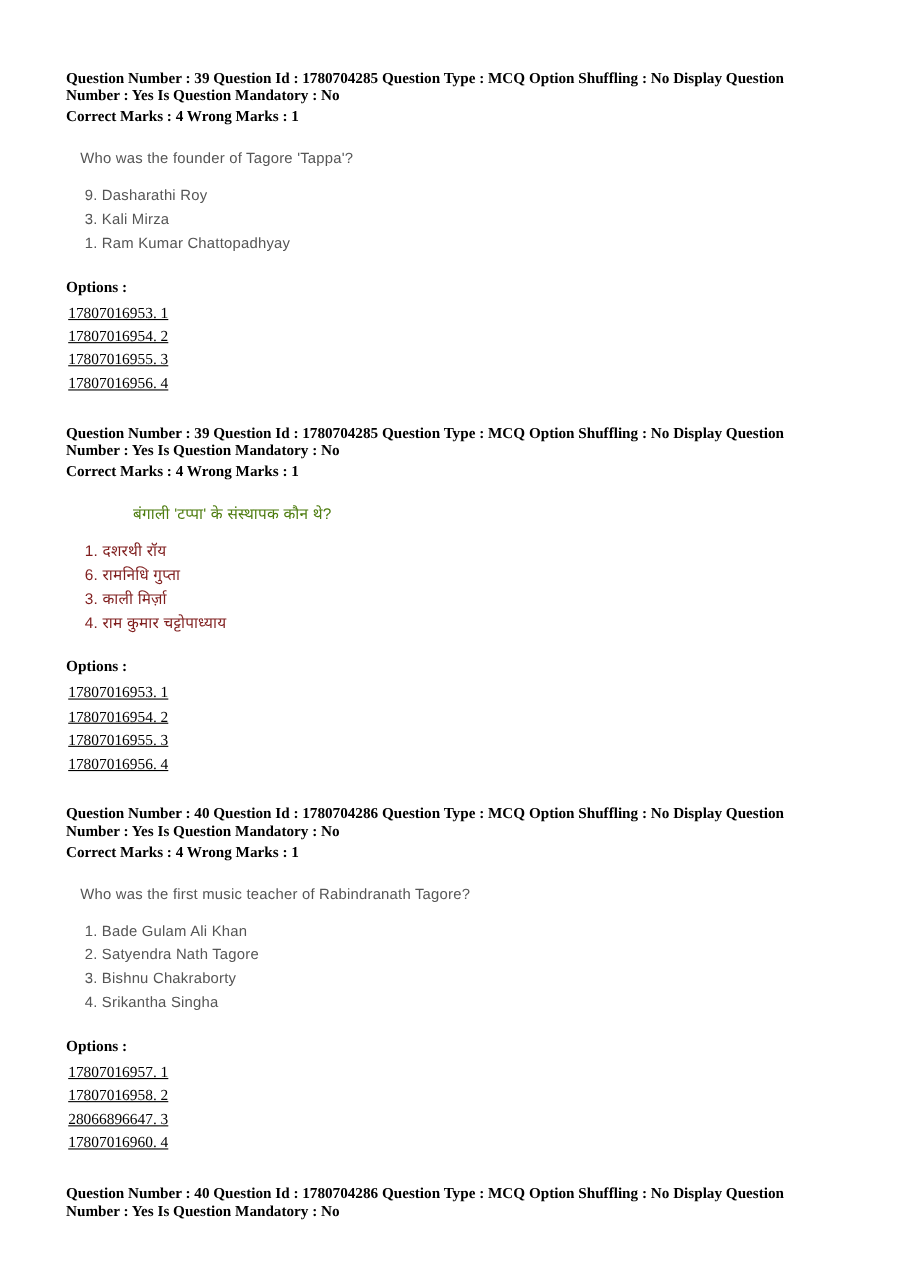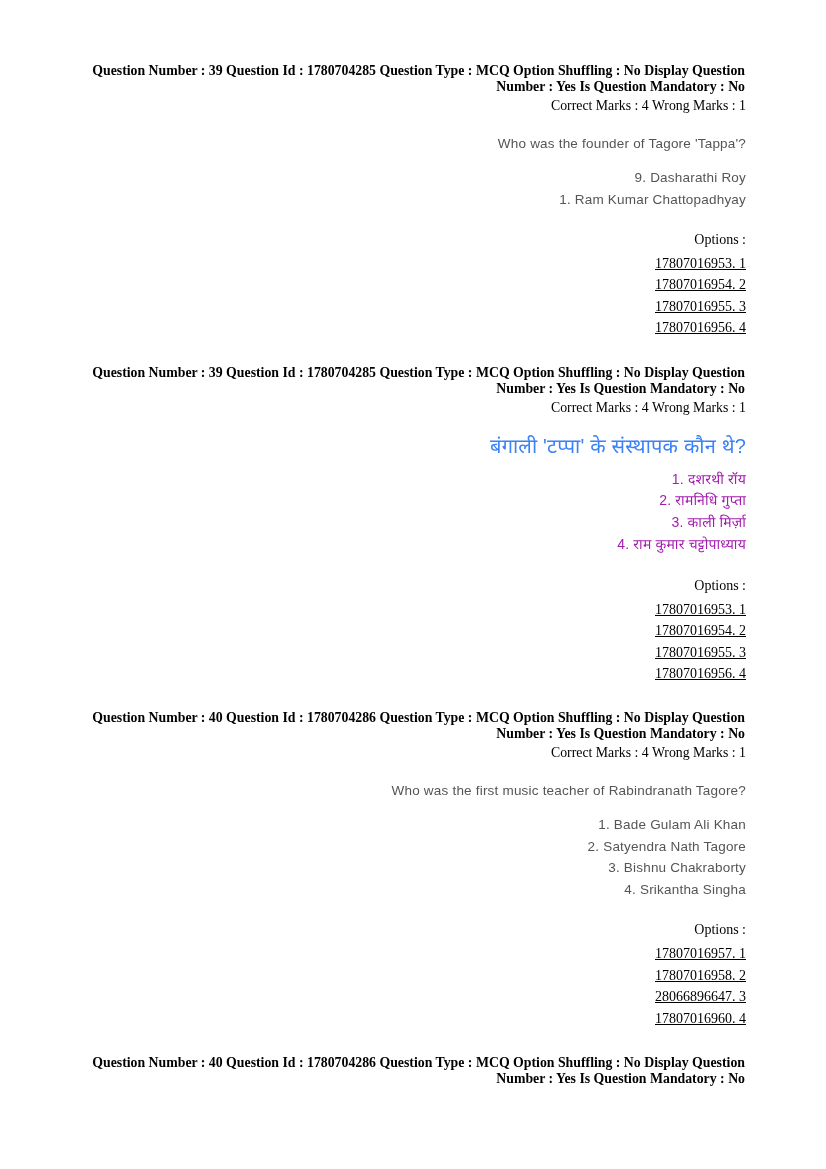--- a/index.html
+++ b/index.html
@@ -1,96 +1,97 @@
 <!DOCTYPE html>
 <html><head>
 <meta charset="utf-8">
 <style>
-  * { box-sizing: border-box; text-align: right; }
+  * { box-sizing: border-box; }
   html, body { margin: 0; }
   body {
     width: 826px;
     height: 1169px;
     overflow: hidden;
     background: #ffffff;
     padding: 63px 80px 0 60px;
     font-family: "Liberation Serif", "DejaVu Serif", serif;
     color: #000000;
   }
   .qa-block { margin: 0 0 26px 0; }
   .meta {
     margin: 0;
     font-weight: 700;
     font-size: 13.8px;
     line-height: 16px;
     max-width: 685px;
   }
   .marks {
     margin: 3px 0 0 0;
-    font-weight: 400;
+    font-weight: 700;
     font-size: 13.8px;
     line-height: 16px;
   }
   
   .qimage {
     margin: 21px 0 0 13px;
     font-family: "Liberation Sans", "DejaVu Sans", sans-serif;
     color: #555555;
     filter: blur(0.35px);
     letter-spacing: 0.2px;
   }
   .qtext { margin: 0; font-size: 13.5px; line-height: 18px; }
   .choices {
     margin: 14px 0 0 0;
     padding: 0 0 0 4px;
     list-style: none;
     font-size: 13.5px;
     line-height: 21.5px;
   }
-  .hindi .qtext { font-size: 20px; color: #3b82f6; }
-  .hindi .choices { font-size: 14px; line-height: 21.8px; color: #a21caf; }
+  .hindi .qtext { font-size: 14px; color: #4d7c0f; margin-left: 48px; }
+  .hindi .choices { font-size: 14px; line-height: 21.8px; color: #7f1d1d; }
   .options-label {
     margin: 22px 0 0 0;
-    font-weight: 400;
+    font-weight: 700;
     font-size: 14px;
     line-height: 16px;
   }
   .option-ids { margin: 5px 0 0 2px; }
   .option-ids p { margin: 0; font-size: 14px; line-height: 21.4px; text-decoration: underline; }
 </style>
 </head>
 <body>
 
 <section class="qa-block">
   <p class="meta">Question Number : 39 Question Id : 1780704285 Question Type : MCQ Option Shuffling : No Display Question Number : Yes Is Question Mandatory : No</p>
   <p class="marks">Correct Marks : 4 Wrong Marks : 1</p>
   <div class="qimage">
     <p class="qtext">Who was the founder of Tagore 'Tappa'?</p>
     <ul class="choices">
       <li>9. Dasharathi Roy</li>
+      <li>3. Kali Mirza</li>
       <li>1. Ram Kumar Chattopadhyay</li>
     </ul>
   </div>
   <p class="options-label">Options :</p>
   <div class="option-ids">
     <p>17807016953. 1</p>
     <p>17807016954. 2</p>
     <p>17807016955. 3</p>
     <p>17807016956. 4</p>
   </div>
 </section>
 
 <section class="qa-block hindi">
   <p class="meta">Question Number : 39 Question Id : 1780704285 Question Type : MCQ Option Shuffling : No Display Question Number : Yes Is Question Mandatory : No</p>
   <p class="marks">Correct Marks : 4 Wrong Marks : 1</p>
   <div class="qimage">
     <p class="qtext">बंगाली 'टप्पा' के संस्थापक कौन थे?</p>
     <ul class="choices">
       <li>1. दशरथी रॉय</li>
-      <li>2. रामनिधि गुप्ता</li>
+      <li>6. रामनिधि गुप्ता</li>
       <li>3. काली मिर्ज़ा</li>
       <li>4. राम कुमार चट्टोपाध्याय</li>
     </ul>
   </div>
   <p class="options-label">Options :</p>
   <div class="option-ids">
     <p>17807016953. 1</p>
     <p>17807016954. 2</p>
     <p>17807016955. 3</p>
     <p>17807016956. 4</p>

